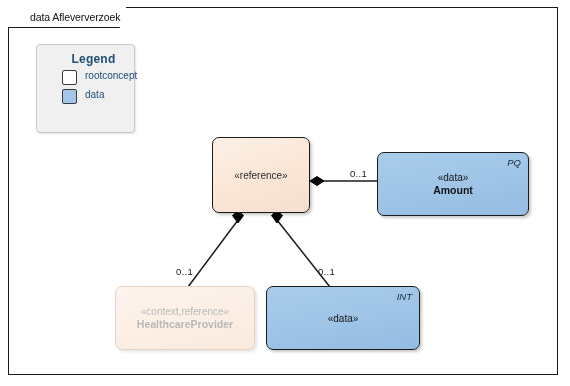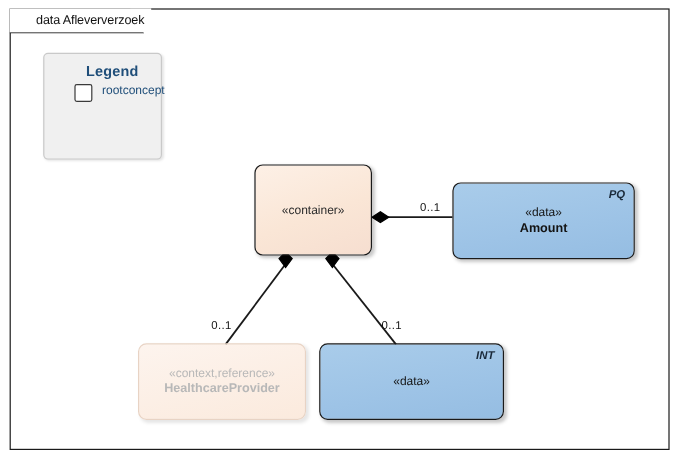--- a/index.html
+++ b/index.html
@@ -128,21 +128,21 @@
     font-weight: bold;
     line-height: 13px;
     white-space: nowrap;
   }
   .uml-box .typetag {
     position: absolute;
     top: 4px;
     right: 7px;
     font-size: 9.5px;
     font-style: italic;
-    font-weight: bold;
+    font-weight: normal;
     color: #1a2a3a;
   }
 
   
   #box-supplyrequest {
     left: 212px;
     top: 137px;
     width: 98px;
     height: 76px;
     border: 1.4px solid #1a1a1a;
@@ -235,24 +235,28 @@
 
 <div id="legend">
   <div id="legend-title">Legend</div>
 
   <div class="legend-row">
     <span class="legend-swatch" style="background:#ffffff"></span>
     <span class="legend-label">rootconcept</span>
   </div>
 
 
+  <div class="legend-row">
+    <span class="legend-swatch" style="background:#a3c6e8"></span>
+    <span class="legend-label">data</span>
+  </div>
 </div>
 
 <div class="uml-box" id="box-supplyrequest">
-  <div class="stereotype">«container»</div>
+  <div class="stereotype">«reference»</div>
 </div>
 
 <div class="uml-box" id="box-amount">
   <div class="typetag">PQ</div>
   <div class="stereotype">«data»</div>
   <div class="cname">Amount</div>
 </div>
 
 <div class="uml-box" id="box-numberofrefills">
   <div class="typetag">INT</div>

